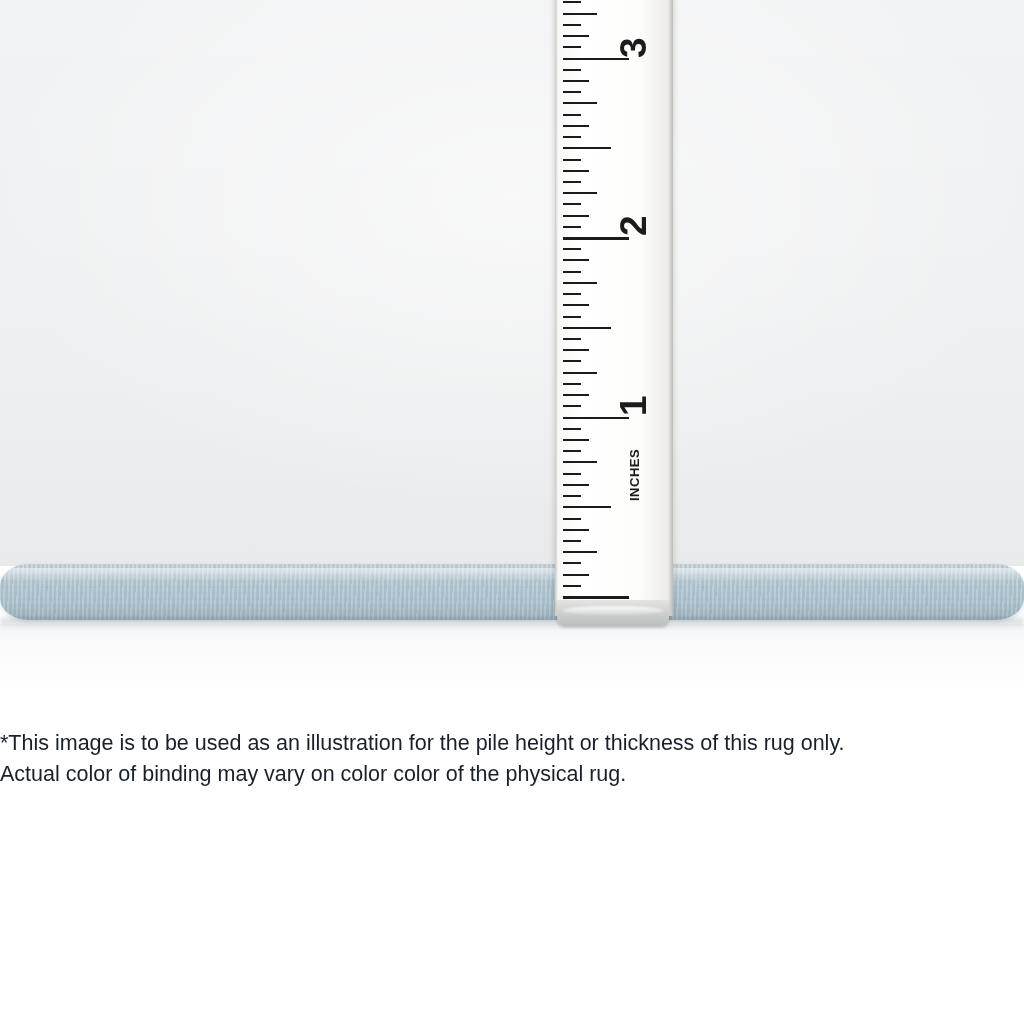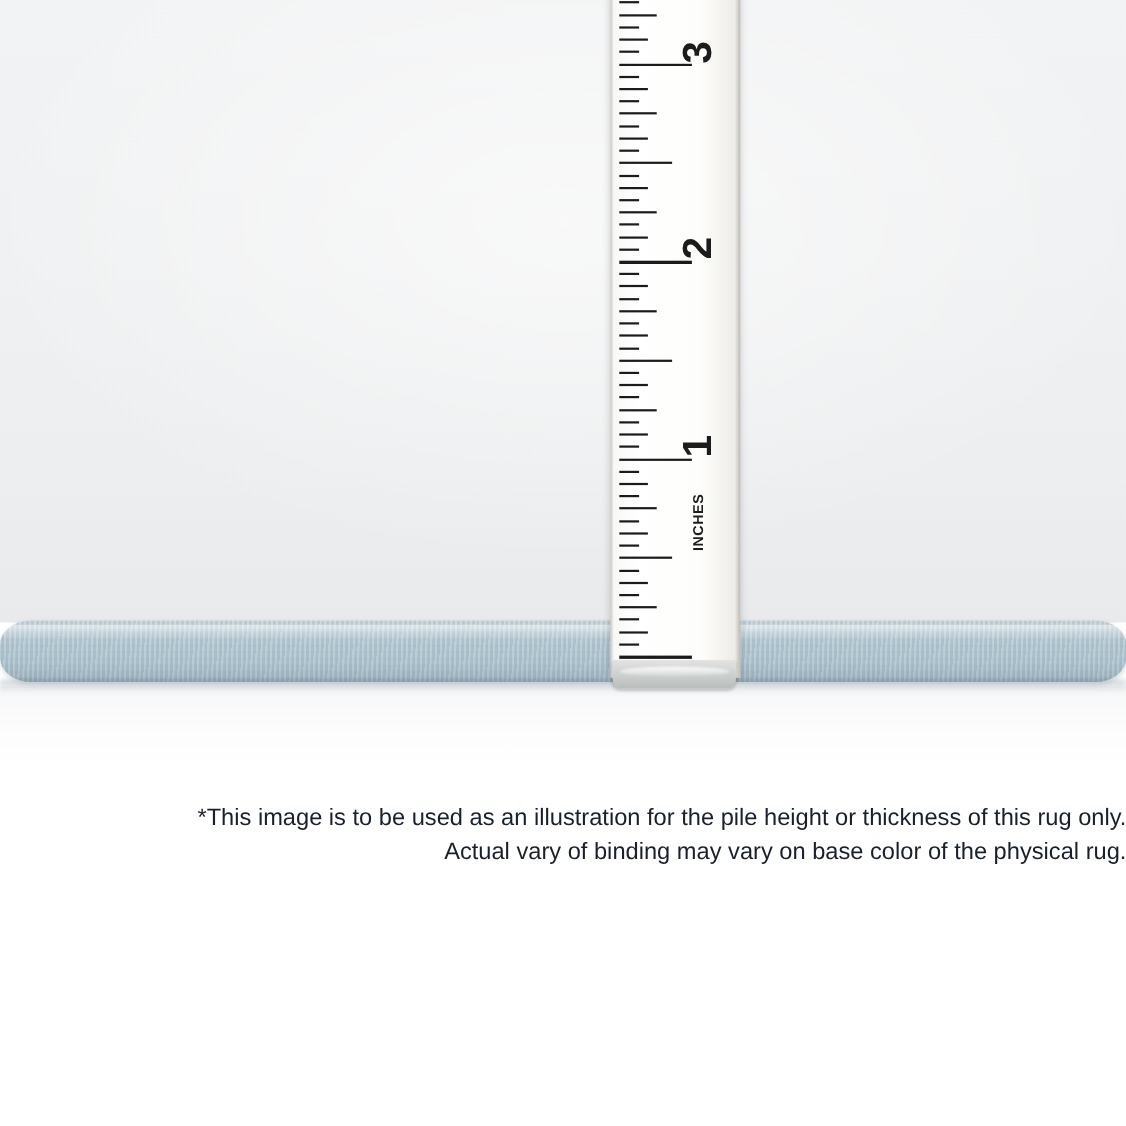--- a/index.html
+++ b/index.html
@@ -194,21 +194,21 @@
     background: linear-gradient(180deg, rgba(255,255,255,0.85), rgba(255,255,255,0.15));
     filter: blur(1px);
   }
 
   
   .caption {
     position: absolute;
     left: 0;
     top: 728px;
     width: 1024px;
-    text-align: right;
+    text-align: left;
     color: #18202b;
     font-size: 21.5px;
     line-height: 31px;
     font-family: "Liberation Sans", sans-serif;
   }
   .caption .line { display: block; }
 </style>
 </head>
 <body>
 
@@ -294,16 +294,16 @@
       <div class="inches-label" style="top:505px;">INCHES</div>
     </div>
     <div class="ruler-tip">
       <div class="ruler-tip-gloss"></div>
     </div>
 
   </div>
 
   <div class="caption">
     <span class="line">*This image is to be used as an illustration for the pile height or thickness of this rug only.</span>
-    <span class="line">Actual vary of binding may vary on base color of the physical rug.</span>
+    <span class="line">Actual color of binding may vary on color color of the physical rug.</span>
   </div>
 
 </div>
 
 </body></html>

